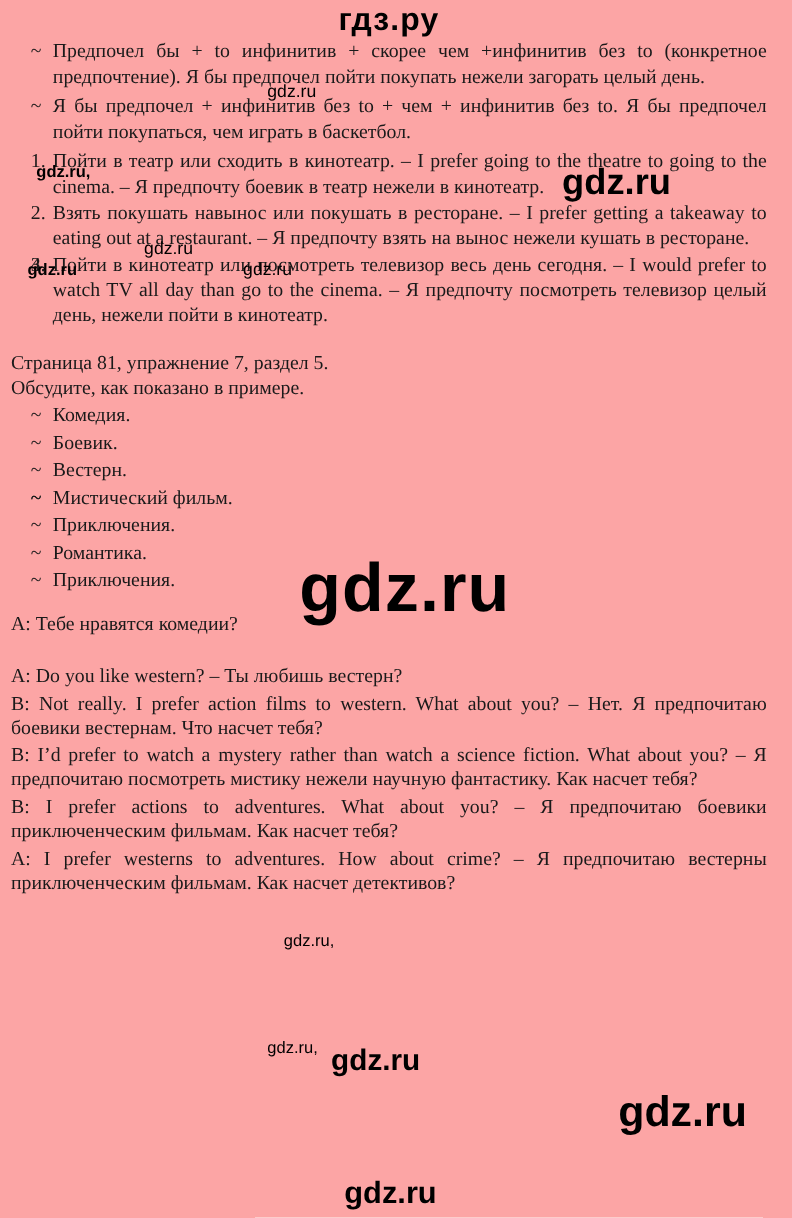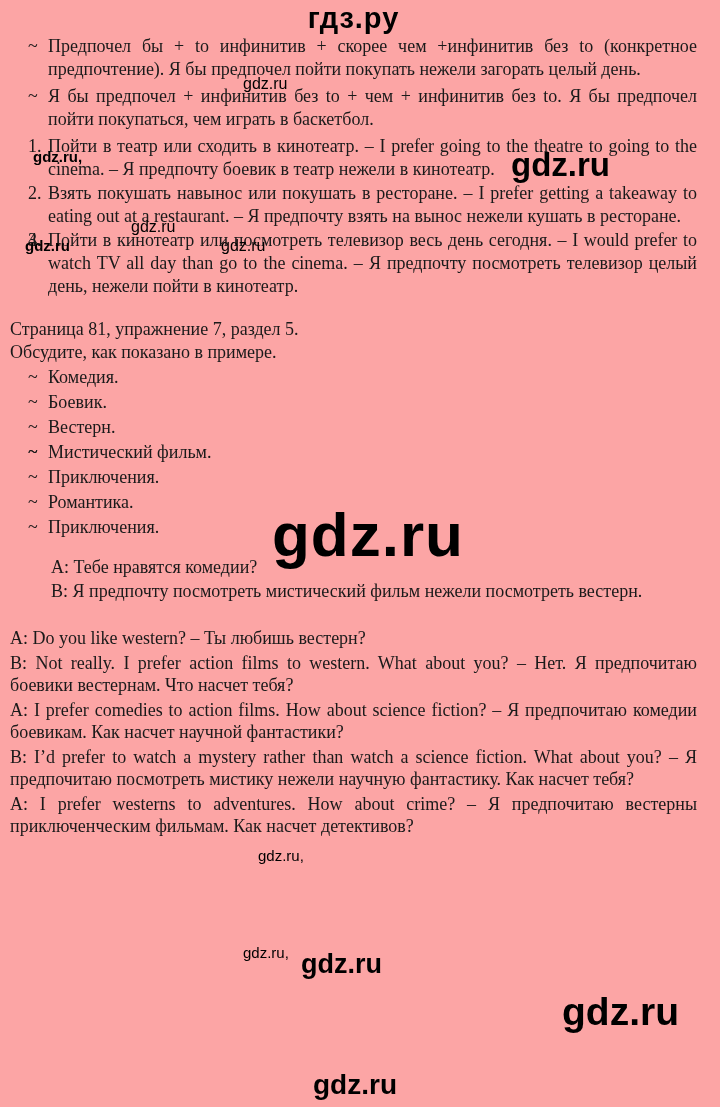--- a/index.html
+++ b/index.html
@@ -26,21 +26,21 @@
   .block { font-size:18px; }
   .li { position:relative; padding-left:38px; text-align:justify; line-height:23px; }
   .li .marker { position:absolute; left:18px; top:0; text-align:left; }
   .rules .li { margin-bottom:4px; }
   .numbered .li { margin-bottom:1px; }
   .section-heading { font-weight:normal; margin-top:20px; line-height:23px; }
   .section-subtitle { line-height:23px; }
   .genres { margin-top:2px; }
   .genres .li { margin-bottom:2px; text-align:left; }
   .dialogue-ru { margin-top:17px; }
-  .dialogue-ru .line { line-height:23px; margin-bottom:1px;margin-left:41px; }
+  .dialogue-ru .line { line-height:23px; margin-bottom:1px; }
   .dialogue-en { margin-top:24px; }
   .dialogue-en .para { line-height:22px; margin-bottom:3px; text-align:justify; }
   .wm {
     position:absolute;
     font-family:"Liberation Sans", "DejaVu Sans", sans-serif;
     color:#000;
     line-height:1;
     white-space:nowrap;
   }
   .wm.b { font-weight:bold; }
@@ -113,28 +113,27 @@
       <span>Романтика.</span>
     </div>
     <div class="li">
       <span class="marker">~</span>
       <span>Приключения.</span>
     </div>
   </div>
 
   <div class="block dialogue-ru">
     <div class="line">A: Тебе нравятся комедии?</div>
-    <div class="line">B: Я предпочту посмотреть мистический фильм нежели посмотреть вестерн.</div>
   </div>
 
   <div class="block dialogue-en">
     <div class="para">A: Do you like western? – Ты любишь вестерн?</div>
     <div class="para">B: Not really. I prefer action films to western. What about you? – Нет. Я предпочитаю боевики вестернам. Что насчет тебя?</div>
-    <div class="para">A: I prefer comedies to action films. How about science fiction? – Я предпочитаю комедии боевикам. Как насчет научной фантастики?</div>
     <div class="para">B: I’d prefer to watch a mystery rather than watch a science fiction. What about you? – Я предпочитаю посмотреть мистику нежели научную фантастику. Как насчет тебя?</div>
+    <div class="para">B: I prefer actions to adventures. What about you? – Я предпочитаю боевики приключенческим фильмам. Как насчет тебя?</div>
     <div class="para">A: I prefer westerns to adventures. How about crime? – Я предпочитаю вестерны приключенческим фильмам. Как насчет детективов?</div>
   </div>
 
   <span class="wm" style="left:243px; top:76px;  font-size:16px;">gdz.ru</span>
   <span class="wm b" style="left:33px;  top:149px; font-size:15px;">gdz.ru,</span>
   <span class="wm b" style="left:511px; top:148px; font-size:33px;">gdz.ru</span>
   <span class="wm" style="left:131px; top:219px; font-size:16px;">gdz.ru</span>
   <span class="wm b" style="left:25px;  top:238px; font-size:15px;">gdz.ru</span>
   <span class="wm" style="left:221px; top:238px; font-size:16px;">gdz.ru</span>
   <span class="wm b" style="left:272px; top:504px; font-size:62px; letter-spacing:1px;">gdz.ru</span>

